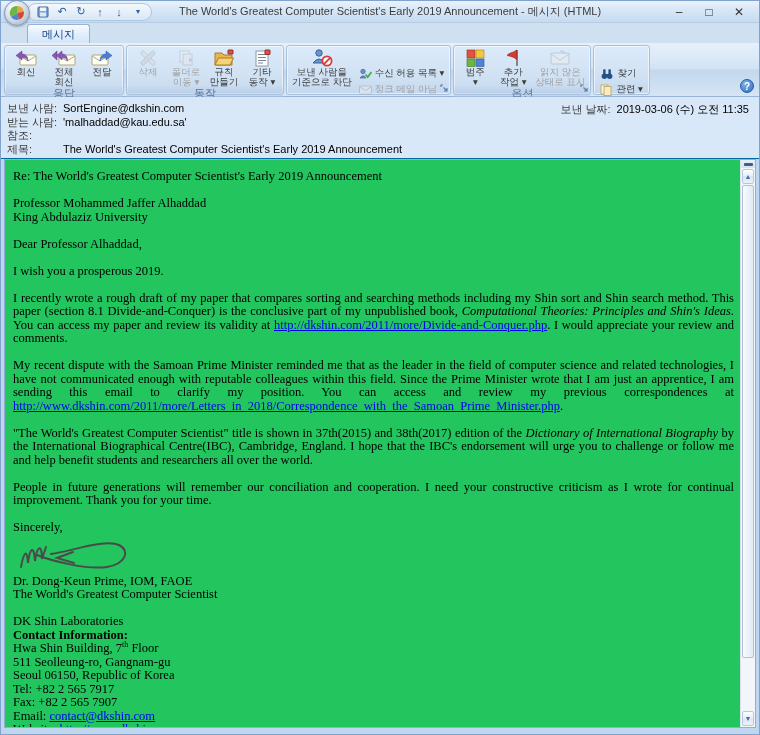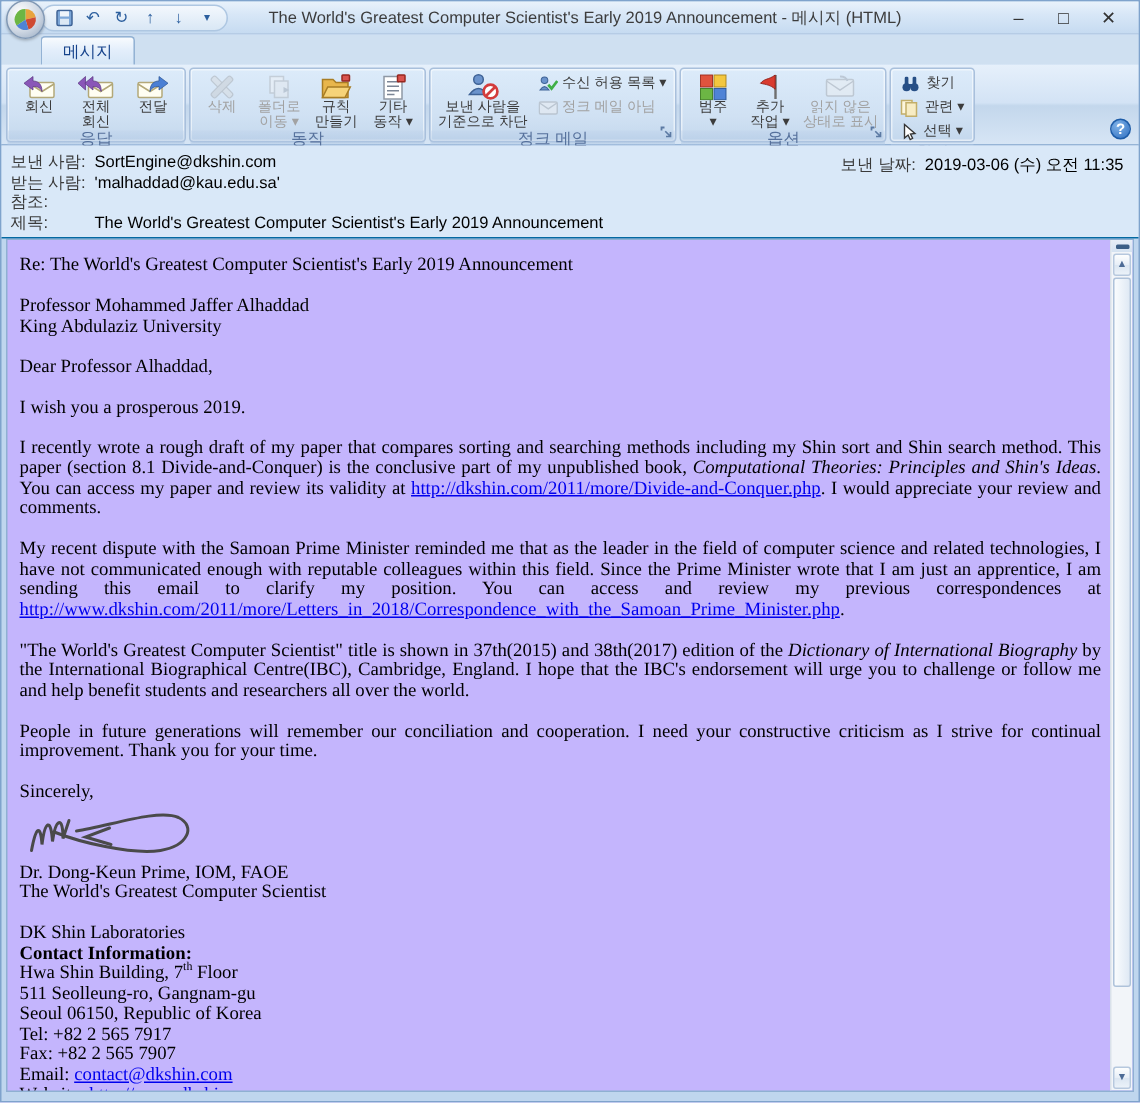--- a/index.html
+++ b/index.html
@@ -23,36 +23,36 @@
   .ribbon { height:54px; flex:0 0 54px; background:linear-gradient(#e6f0fb,#d3e3f5 48%,#c3d7ec 52%,#d6e5f5); border-bottom:1px solid #96b4d6; display:flex; align-items:flex-start; padding:1px 2px; position:relative; }
   .rgroup { height:50px; margin:1px; border:1px solid #a9c0dc; border-radius:3px; background:linear-gradient(#dcebfa,#d0e1f3 65%,#c4d8ed); box-shadow:inset 0 0 0 1px rgba(255,255,255,.55); display:flex; flex-direction:column; position:relative; }
   .rg-content { flex:1; display:flex; align-items:flex-start; padding:1px 2px 0 2px; }
   .rg-label { height:12px; font-size:11px; color:#56719c; text-align:center; line-height:12px; background:linear-gradient(rgba(190,210,235,.35),rgba(170,195,225,.55)); border-radius:0 0 2px 2px; }
   .launcher { position:absolute; right:1px; bottom:1px; width:10px; height:10px; display:flex; align-items:center; justify-content:center; }
   .btn-large { display:flex; flex-direction:column; align-items:center; justify-content:flex-start; padding:1px 3px; border-radius:3px; min-width:38px; }
   .btn-large .bicon { height:19px; display:flex; align-items:center; justify-content:center; }
   .btn-large .blab { font-size:9.5px; line-height:9.5px; color:#3c3c3c; text-align:center; white-space:nowrap; }
   .btn-large.disabled .blab { color:#a2a2a2; }
   .btn-large.disabled .bicon { opacity:.45; filter:grayscale(60%); }
-  .smallcol { display:flex; flex-direction:column; justify-content:center; gap:3px; padding:2px 2px; }
+  .smallcol { display:flex; flex-direction:column; justify-content:center; gap:3px; padding:20px 2px; }
   .btn-small { display:flex; align-items:center; gap:3px; font-size:9.5px; color:#3c3c3c; white-space:nowrap; padding:0 2px; border-radius:2px; }
   .btn-small.disabled { color:#a2a2a2; }
   .btn-small.disabled svg { opacity:.45; filter:grayscale(60%); }
   .help-circle { position:absolute; right:5px; bottom:3px; width:14px; height:14px; border-radius:50%; background:radial-gradient(circle at 35% 30%,#7fb2e8,#2f6fc0); color:#fff; font-size:10px; font-weight:bold; text-align:center; line-height:14px; border:1px solid #1d5ca8; }
 
   
   .mailheader { flex:0 0 62px; background:#d9e8f8; font-size:11px; padding:5px 8px 0 6px; position:relative; border-bottom:1px solid #0369a1; }
   .hrow { display:flex; line-height:13.5px; height:13.5px; }
   .hlabel { width:56px; color:#3a3a3a; flex:0 0 56px; }
   .hvalue { color:#000; }
   .sentdate { position:absolute; right:10px; top:5px; display:flex; }
   .sentdate .hlabel { width:auto; flex:none; margin-right:6px; }
 
   
-  .bodywrap { flex:1 1 auto; margin:0 3px 6px 3px; background:#c4b5fd; border:1px solid #8fb0d2; display:flex; overflow:hidden; }
+  .bodywrap { flex:1 1 auto; margin:0 3px 6px 3px; background:#22c55e; border:1px solid #8fb0d2; display:flex; overflow:hidden; }
   .bodycontent { flex:1; padding:10px 6px 0 8px; overflow:hidden; font-family:"Liberation Serif","DejaVu Serif",serif; font-size:12.5px; line-height:13.5px; color:#000; }
   .blk { margin-bottom:13.5px; }
   .blk.tight { margin-bottom:0; }
   .blk.justify { text-align:justify; }
   .bline { min-height:13.5px; }
   .i { font-style:italic; }
   .b { font-weight:bold; }
   a.lnk { color:#0000ee; text-decoration:underline; cursor:pointer; }
   sup { font-size:8px; vertical-align:super; line-height:0; }
   .sig { display:block; margin:2px 0 1px 4px; }
@@ -365,21 +365,21 @@
           <div class="blk justify">
             <div class="bline"><span>I recently wrote a rough draft of my paper that compares sorting and searching methods including my Shin sort and Shin search method. This paper (section 8.1 Divide-and-Conquer) is the conclusive part of my unpublished book, </span><span class="i">Computational Theories: Principles and Shin's Ideas</span><span>. You can access my paper and review its validity at </span><a class="lnk">http://dkshin.com/2011/more/Divide-and-Conquer.php</a><span>. I would appreciate your review and comments.</span></div>
           </div>
           <div class="blk justify">
             <div class="bline"><span>My recent dispute with the Samoan Prime Minister reminded me that as the leader in the field of computer science and related technologies, I have not communicated enough with reputable colleagues within this field. Since the Prime Minister wrote that I am just an apprentice, I am sending this email to clarify my position. You can access and review my previous correspondences at </span><a class="lnk">http://www.dkshin.com/2011/more/Letters_in_2018/Correspondence_with_the_Samoan_Prime_Minister.php</a><span>.</span></div>
           </div>
           <div class="blk justify">
             <div class="bline"><span>"The World's Greatest Computer Scientist" title is shown in 37th(2015) and 38th(2017) edition of the </span><span class="i">Dictionary of International Biography</span><span> by the International Biographical Centre(IBC), Cambridge, England. I hope that the IBC's endorsement will urge you to challenge or follow me and help benefit students and researchers all over the world.</span></div>
           </div>
           <div class="blk justify">
-            <div class="bline"><span>People in future generations will remember our conciliation and cooperation. I need your constructive criticism as I strive for continual improvement. Thank you for your time.</span></div>
+            <div class="bline"><span>People in future generations will remember our conciliation and cooperation. I need your constructive criticism as I wrote for continual improvement. Thank you for your time.</span></div>
           </div>
           <div class="blk tight">
             <div class="bline"><span>Sincerely,</span></div>
           </div>
         </div>
       <svg class="sig" width="118" height="37" viewBox="0 0 118 37">
         <g fill="none" stroke="#4a4a4a" stroke-width="2" stroke-linecap="round">
           <path d="M4 30 C7 14 10 12 11 26 C13 10 17 8 18 24 C20 9 25 6 25 22 L29 10"></path>
           <path d="M20 18 C35 24 70 33 90 30 C108 27 114 14 102 8 C88 2 55 14 34 17"></path>
           <path d="M56 15 L40 21 L57 26"></path>

